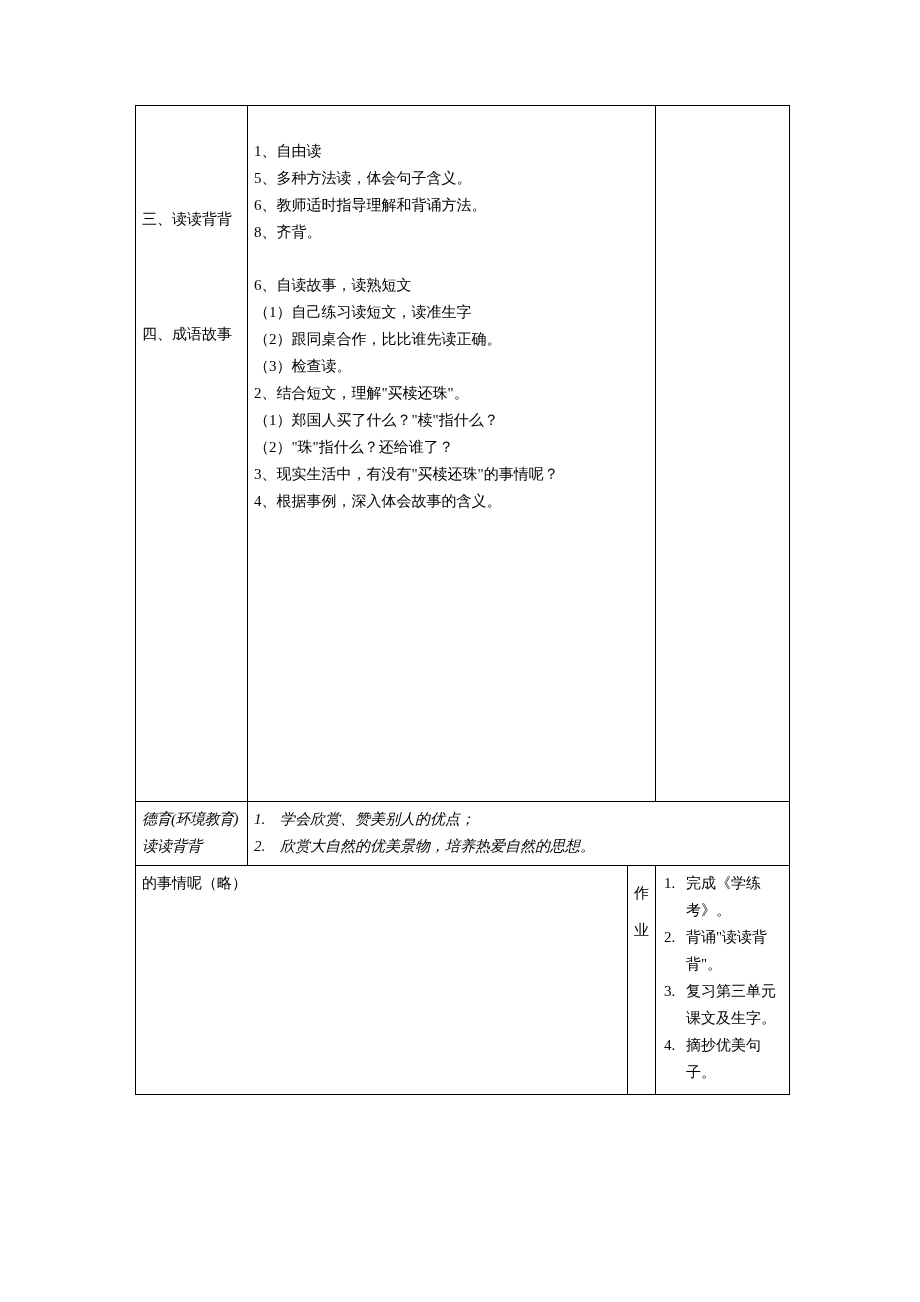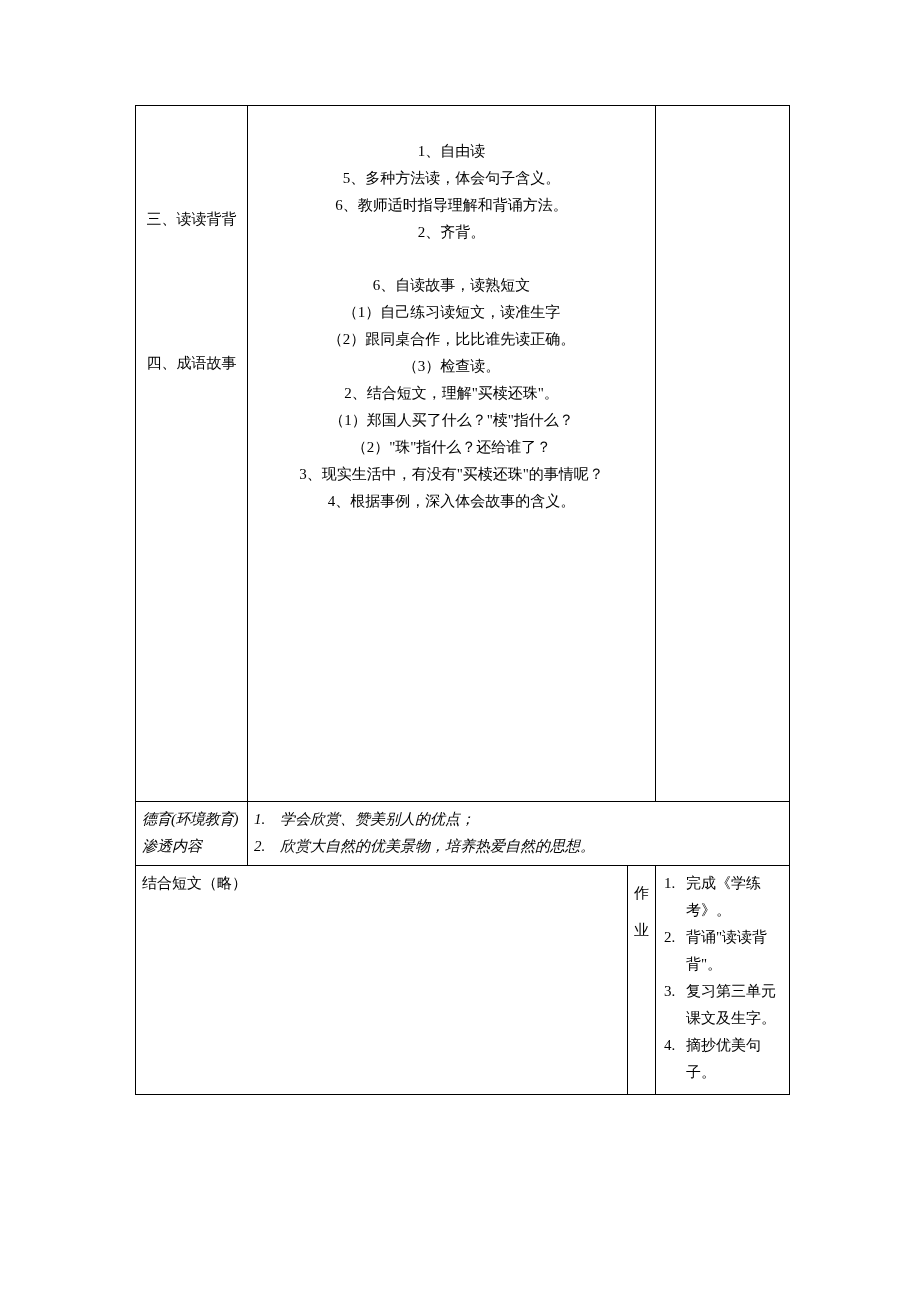--- a/index.html
+++ b/index.html
@@ -22,21 +22,21 @@
   .page-table td {
     border: 1px solid #000;
     vertical-align: top;
     padding: 4px 6px;
   }
   .col-left-label {
     width: 112px;
     vertical-align: top;
     padding-top: 4px;
   }
-  .row1 td { height: 685px; text-align: center; }
+  .row1 td { height: 685px; }
   .row2 td { height: 56px; font-style: italic; }
   .row3 td { height: 150px; }
   .row4 td { height: 100px; }
   .label-block { margin-top: 28px; }
   .label-block:first-child { margin-top: 28px; }
   .content-block { margin-bottom: 8px; }
   .content-block div { }
   .label-condensed { letter-spacing: -0.5px; }
   .hw-col { width: 28px; text-align: center; }
   .hw-char { display: block; margin: 10px 0; }
@@ -57,68 +57,68 @@
     <col style="width:380px">
     <col style="width:28px">
     <col>
   </colgroup>
 
   <tbody>
       <tr class="row1">
     <td class="col-left-label">
       <div class="spacer-top"></div>
       <div class="label-block" style="margin-top:68px">三、读读背背</div>
-      <div class="label-block" style="margin-top:117px">四、成语故事</div>
+      <div class="label-block" style="margin-top:88px">四、成语故事</div>
     </td>
     <td colspan="2">
       <div class="spacer-top"></div>
       <div class="content-block">
         <div>1、自由读</div>
         <div>5、多种方法读，体会句子含义。</div>
         <div>6、教师适时指导理解和背诵方法。</div>
-        <div>2、齐背。</div>
+        <div>8、齐背。</div>
       </div>
       <div style="height:18px"></div>
       <div class="content-block">
         <div>6、自读故事，读熟短文</div>
         <div>（1）自己练习读短文，读准生字</div>
         <div>（2）跟同桌合作，比比谁先读正确。</div>
         <div>（3）检查读。</div>
         <div>2、结合短文，理解"买椟还珠"。</div>
         <div>（1）郑国人买了什么？"椟"指什么？</div>
         <div>（2）"珠"指什么？还给谁了？</div>
         <div>3、现实生活中，有没有"买椟还珠"的事情呢？</div>
         <div>4、根据事例，深入体会故事的含义。</div>
       </div>
     </td>
     <td></td>
   </tr>
 
   <tr class="row2">
     <td>
       <div class="label-condensed">德育(环境教育)</div>
-      <div>渗透内容</div>
+      <div>读读背背</div>
     </td>
     <td colspan="3">
       <div class="deyu-list">
         <div class="line">
           <span class="num">1.</span>
           <span>学会欣赏、赞美别人的优点；</span>
         </div>
         <div class="line">
           <span class="num">2.</span>
           <span>欣赏大自然的优美景物，培养热爱自然的思想。</span>
         </div>
       </div>
     </td>
   </tr>
 
   <tr class="row3">
     <td colspan="2">
-      <div>结合短文（略）</div>
+      <div>的事情呢（略）</div>
     </td>
     <td class="hw-col">
       <span class="hw-char">作</span>
       <span class="hw-char">业</span>
     </td>
     <td>
       <ol class="hw-list">
         <li>
           <span class="num">1.</span>
           <span>完成《学练考》。</span>

